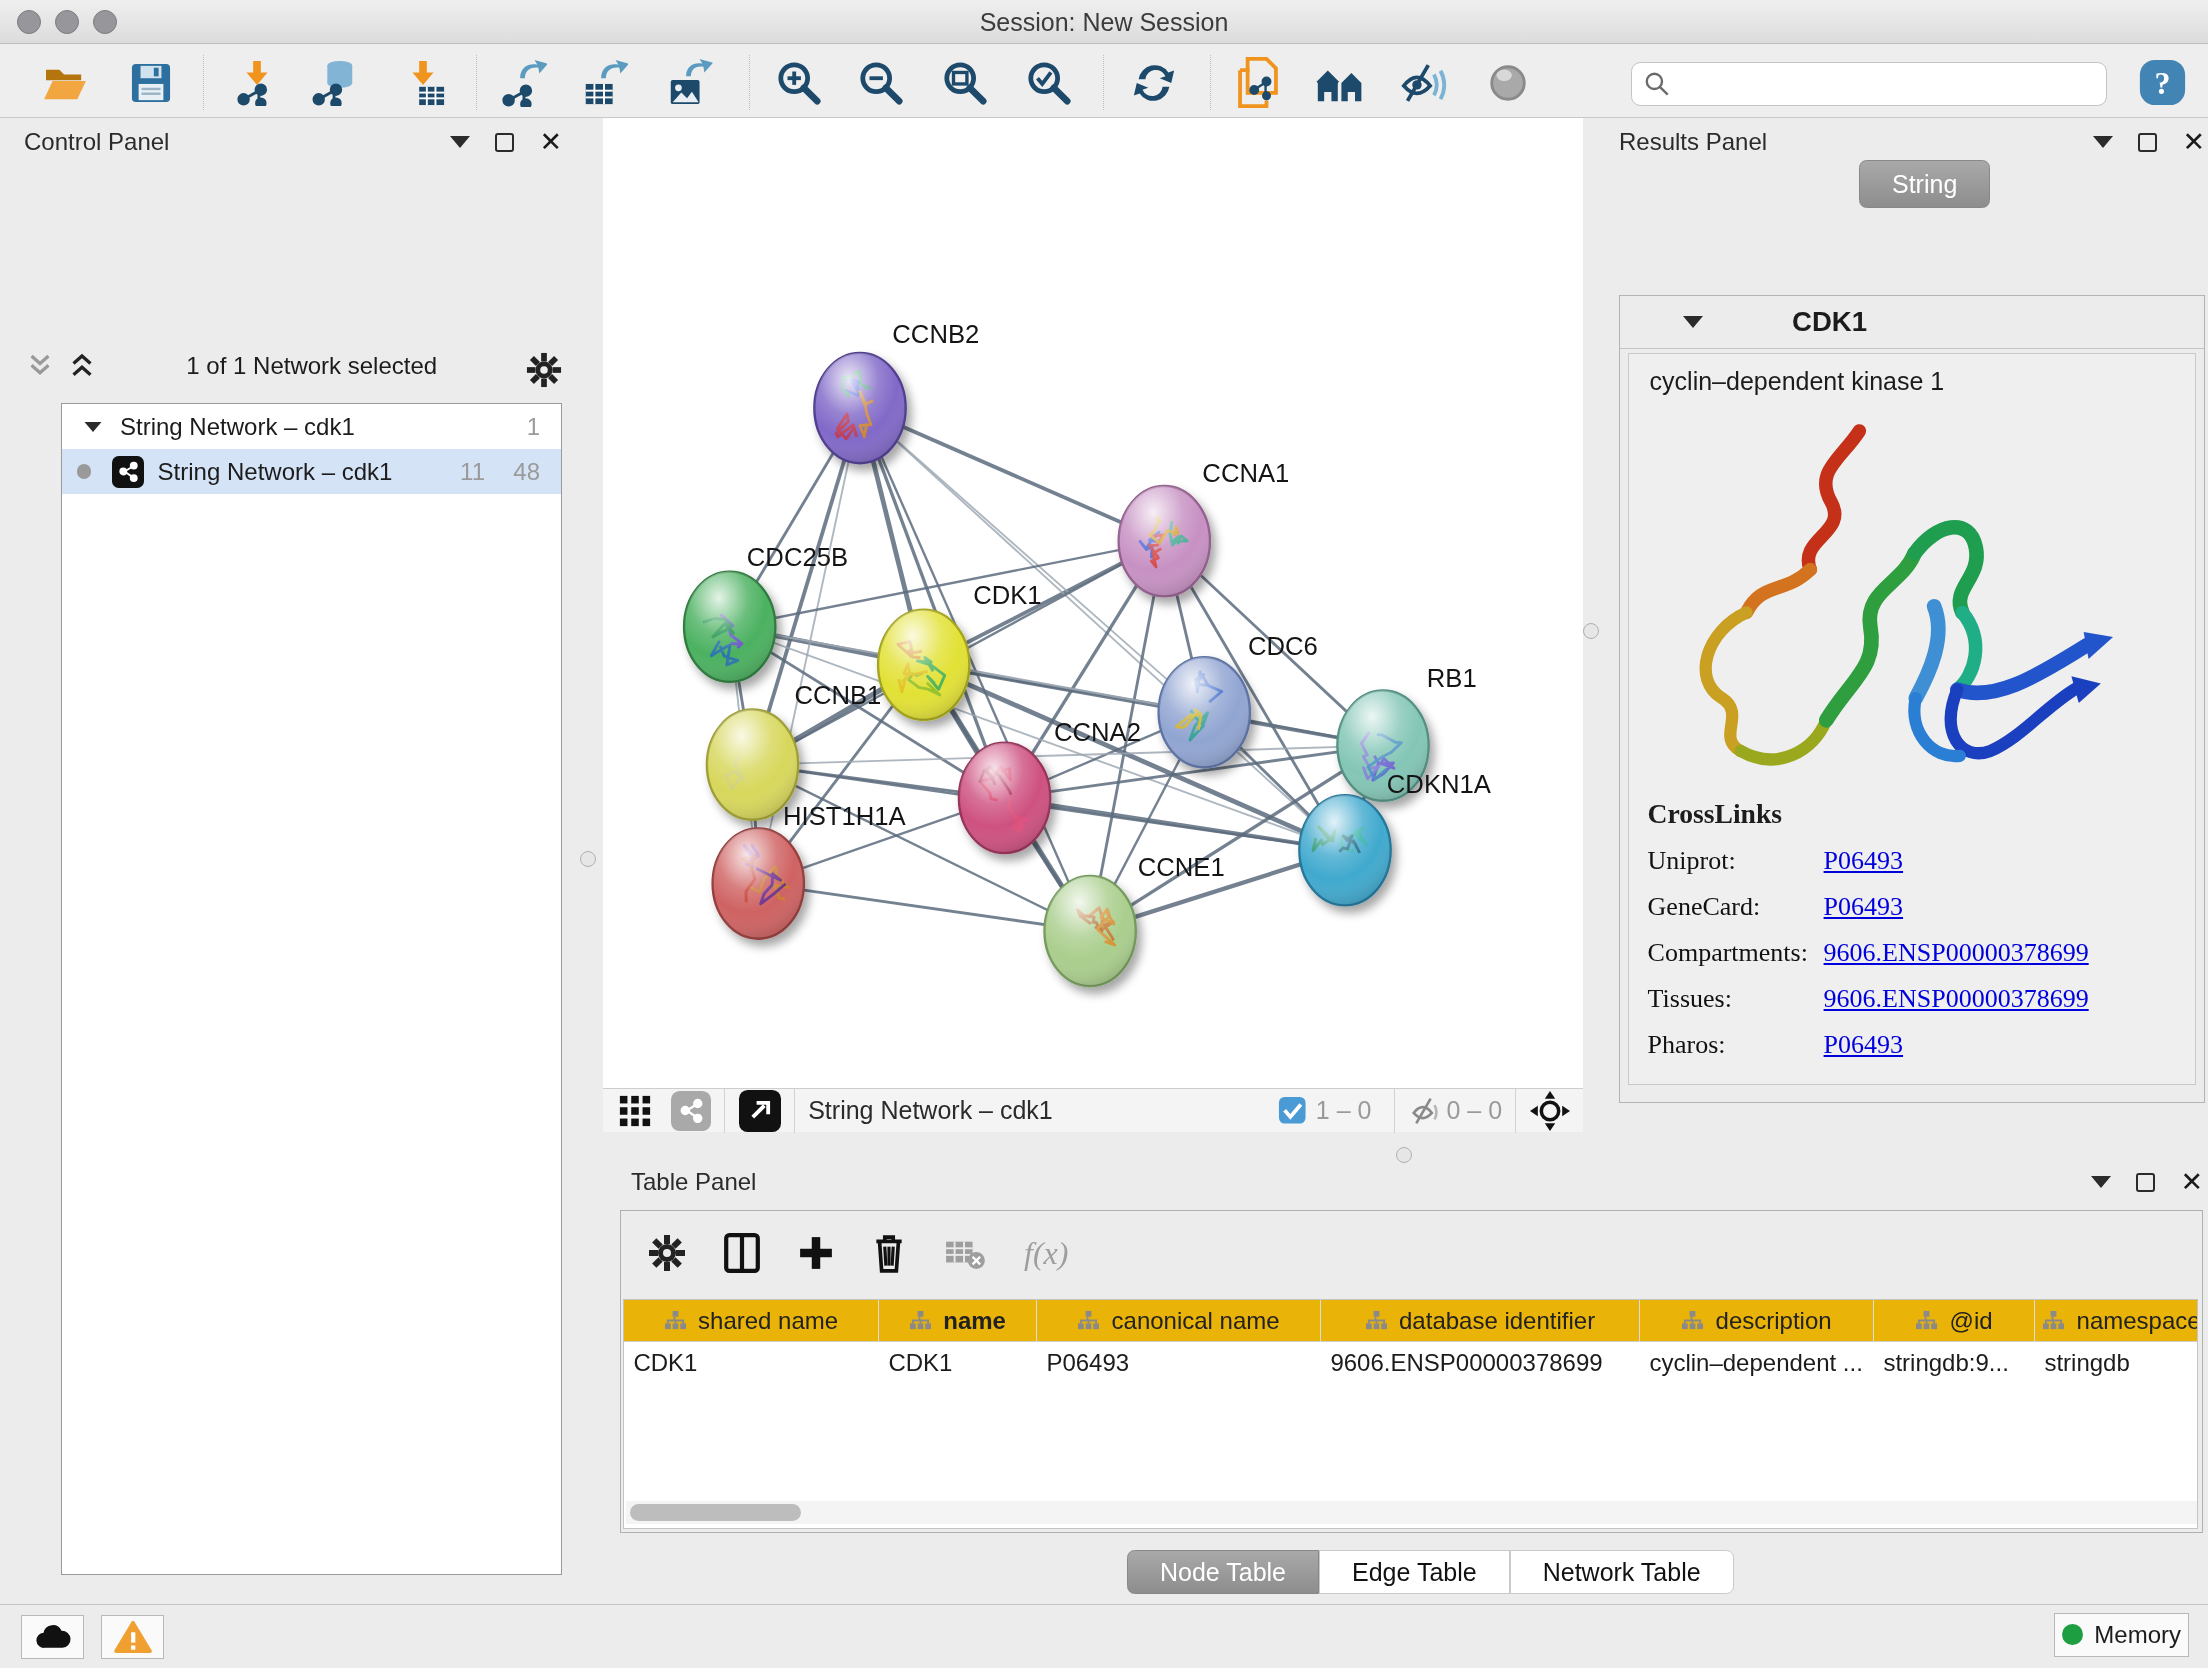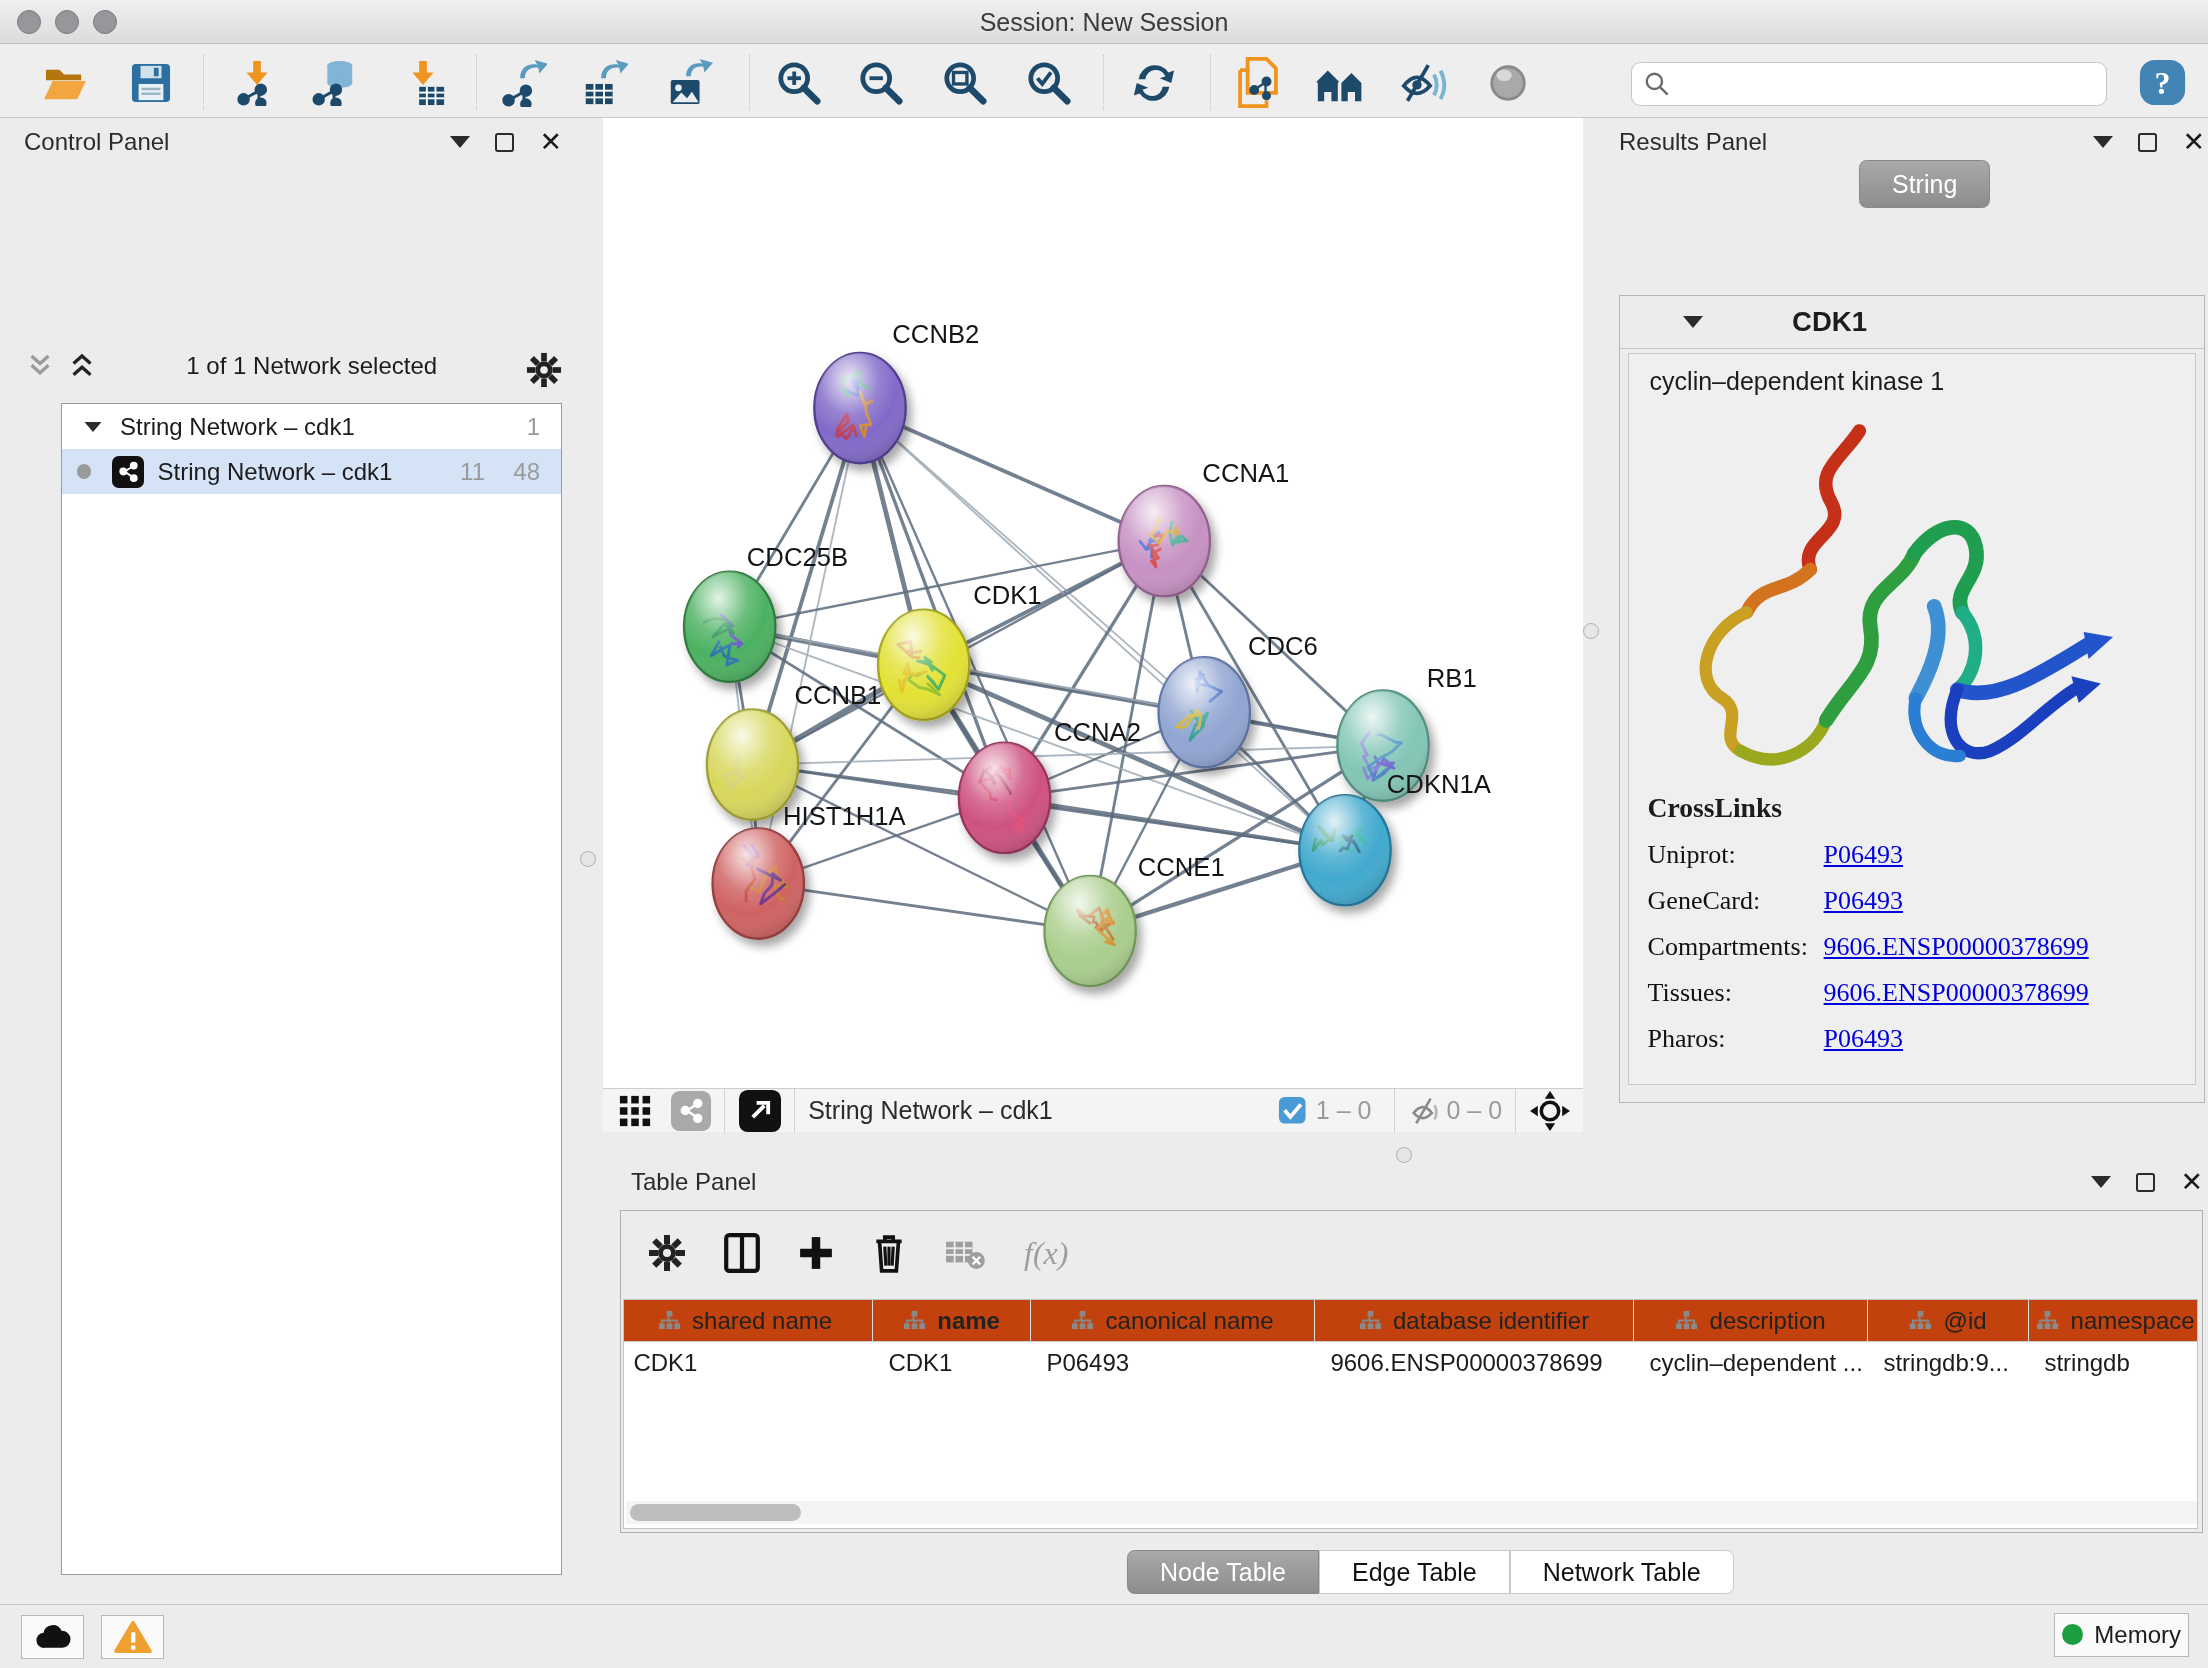--- a/index.html
+++ b/index.html
@@ -72,21 +72,21 @@
   .xl-row{display:flex;font-family:"Liberation Serif","DejaVu Serif",serif;font-size:26px;
     margin-top:16px;}
   .xl-label{width:176px;color:#111;}
   .xl-link{color:#0000dd;text-decoration:underline;}
 
   
   #tp-outer{left:620px;top:1210px;width:1583px;height:323px;border:1.9px solid #b0b0b0;background:#ececec;}
   #tp-toolbar{height:84px;display:flex;align-items:center;gap:38px;padding-left:27px;}
   #tp-table{position:absolute;left:1.9px;top:88px;width:1575px;height:230px;background:#ffffff;
     border:1px solid #c4c4c4;overflow:hidden;}
-  #tp-header{display:flex;height:42px;background:#c2410c;border-bottom:1px solid #cfcfcf;justify-content:center;}
+  #tp-header{display:flex;height:42px;background:#eab308;border-bottom:1px solid #cfcfcf;}
   .th{display:flex;align-items:center;justify-content:center;gap:11.4px;font-size:24px;color:#222;
     border-right:1px solid #dcdcdc;}
   #tp-row{display:flex;height:42px;font-size:24px;}
   .td{display:flex;align-items:center;padding-left:9.5px;}
   #tp-scroll{position:absolute;left:1.9px;bottom:3.8px;width:1575px;height:23px;background:#f4f4f4;}
   #tp-thumb{position:absolute;left:3.8px;top:2.9px;width:171px;height:17px;border-radius:8.6px;background:#bdbdbd;}
   #tp-tabs{left:1127px;top:1550px;display:flex;}
   #tp-tabs .tab{height:44px;}
   #tp-tabs .tab:first-child{border-radius:7.6px 0 0 7.6px;}
   #tp-tabs .tab:last-child{border-radius:0 7.6px 7.6px 0;}
@@ -603,21 +603,21 @@
           <path d="M210,122 C228,97 255,92 260,117 C265,142 240,150 249,170" stroke="#1f9e50" stroke-width="12"></path>
           <path d="M249,170 C268,193 259,222 245,233" stroke="#1fae86" stroke-width="11"></path>
           <path d="M226,165 C236,190 222,220 211,240" stroke="#3f8fd4" stroke-width="12"></path>
           <path d="M245,233 C278,245 320,215 352,196" stroke="#2255cc" stroke-width="12"></path>
           <path d="M245,233 C230,268 248,292 272,283 C296,273 318,246 342,232" stroke="#1a3fbf" stroke-width="10"></path>
           <path d="M211,240 C205,268 225,290 247,287" stroke="#2a7fd4" stroke-width="10"></path>
         </g>
         <polygon points="348,186 372,190 352,208" fill="#2255cc"></polygon>
         <polygon points="338,222 362,228 344,244" fill="#1a3fbf"></polygon>
       </svg>
-      <div style="padding-left:19px;margin-top:5px">
+      <div style="padding-left:19px;margin-top:11px">
         <div class="xl-title">CrossLinks</div>
         <div id="xl-rows">
             <div class="xl-row">
               <span class="xl-label">Uniprot:</span>
               <a class="xl-link" href="#">P06493</a>
             </div>
             <div class="xl-row">
               <span class="xl-label">GeneCard:</span>
               <a class="xl-link" href="#">P06493</a>
             </div>

